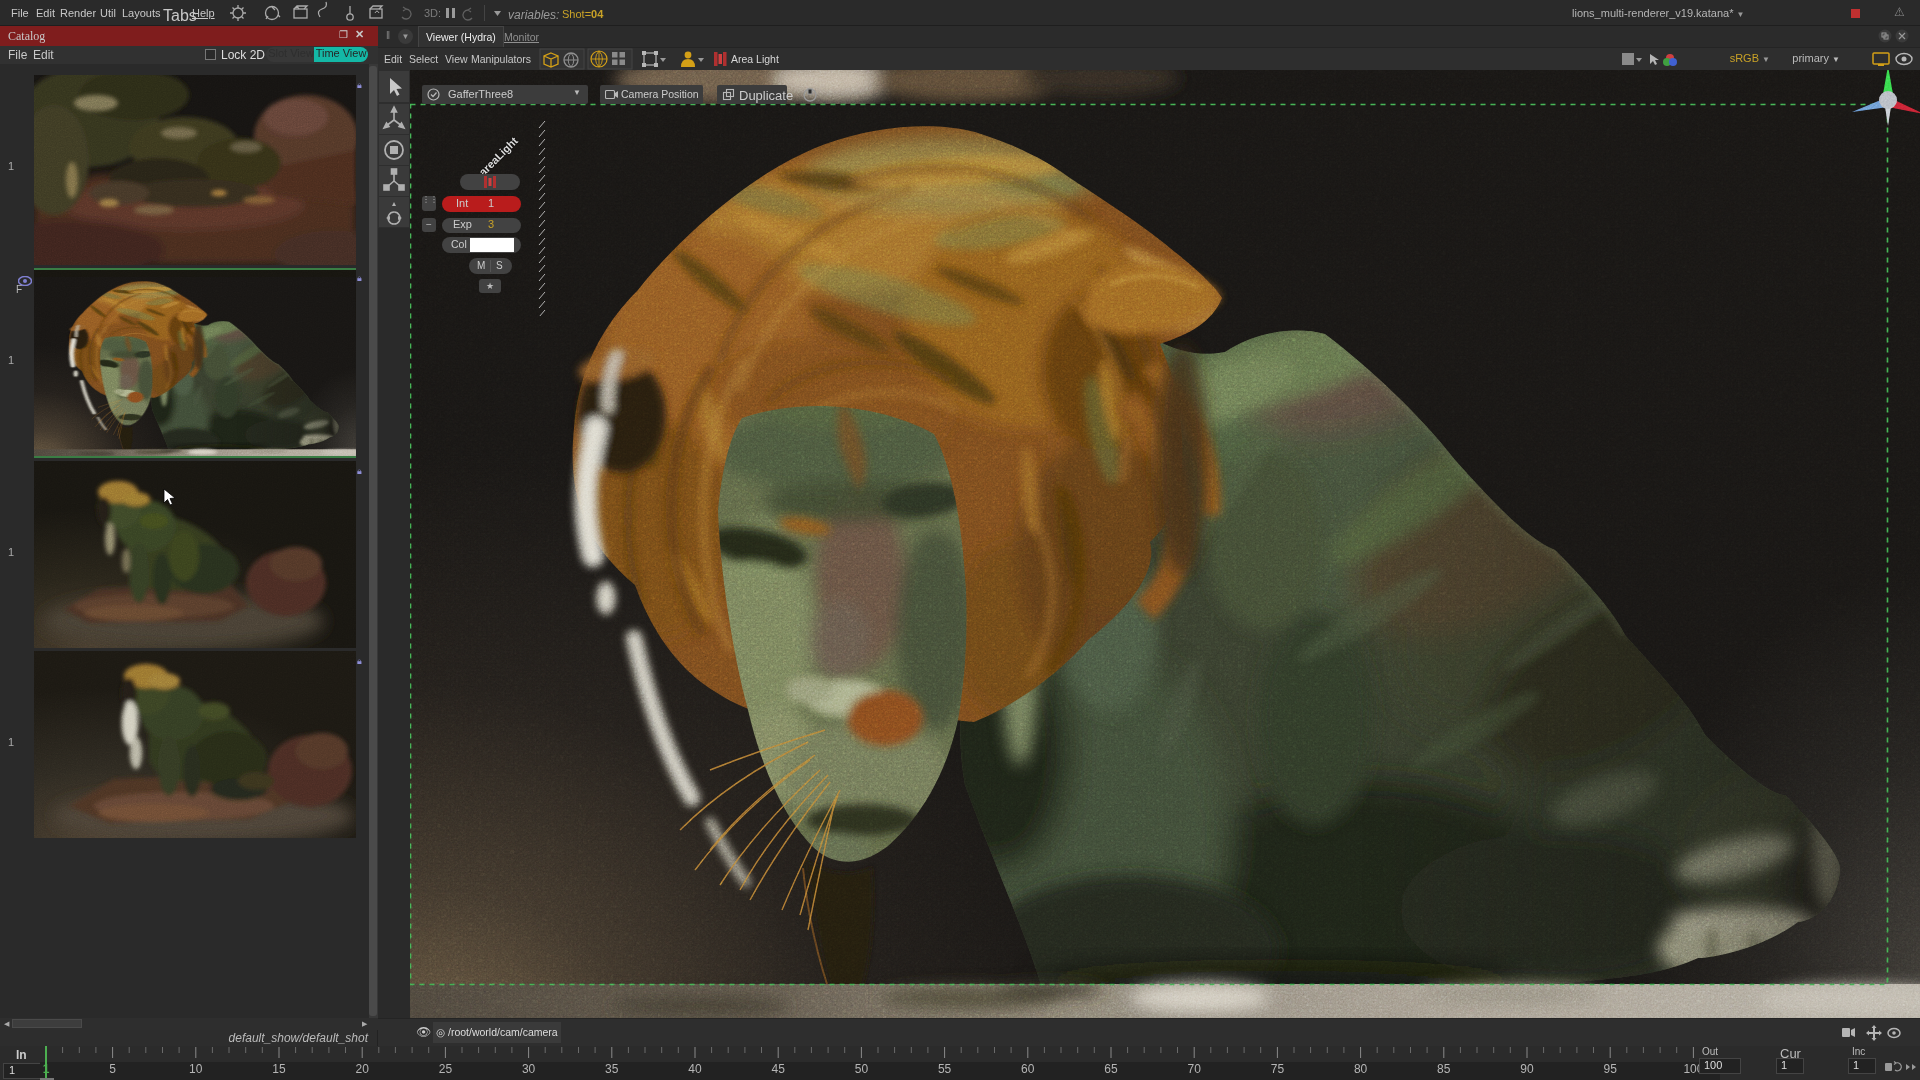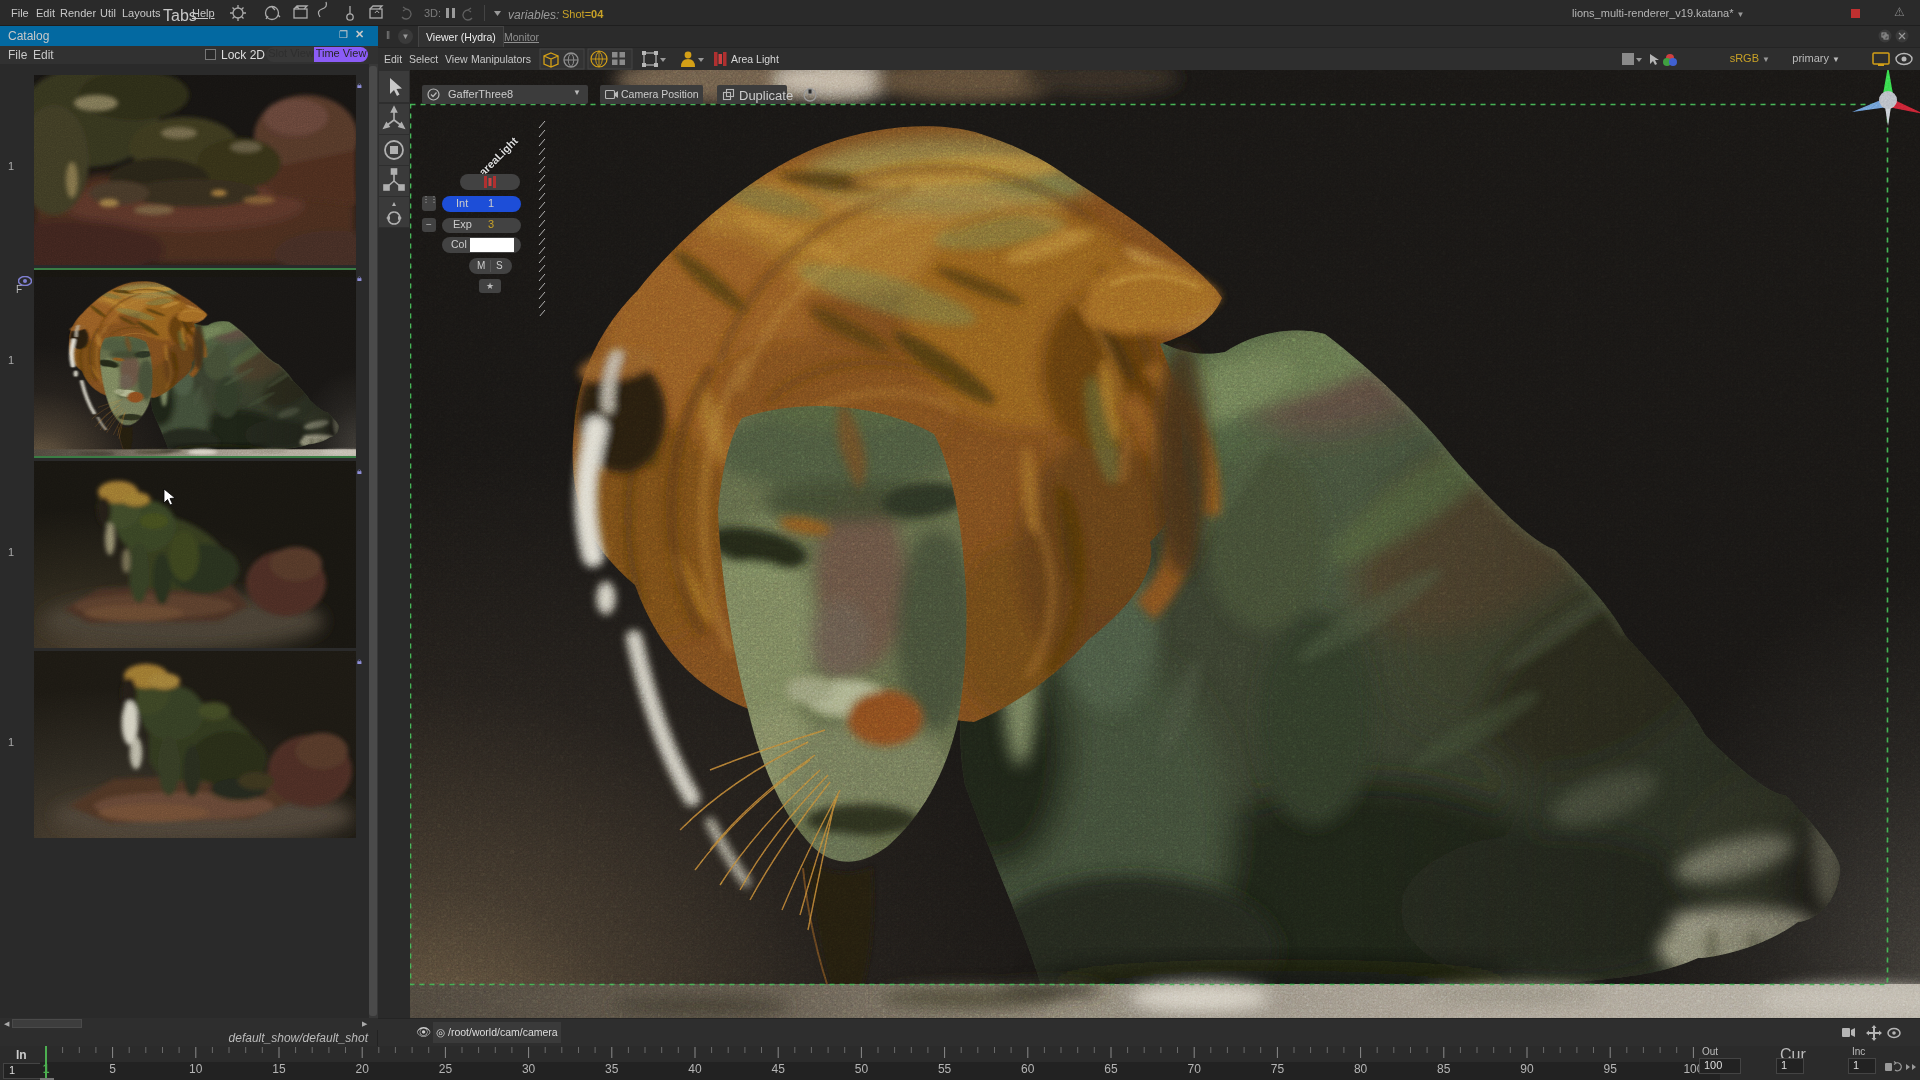--- a/index.html
+++ b/index.html
@@ -57,32 +57,32 @@
     </svg>
   </div>
   <div class="abs" style="left:508px;top:8px;color:#9a9a9a;font-size:12px;font-style:italic;">variables:</div>
   <div class="abs" style="left:562px;top:8px;color:#c9a227;font-size:11px;">Shot=<b>04</b></div>
   <div class="abs" style="left:1572px;top:7px;color:#b5b5b5;font-size:11px;">lions_multi-renderer_v19.katana* <span style="font-size:8px;color:#999;">▼</span></div>
   <div class="abs" style="left:1851px;top:9px;width:9px;height:9px;background:#c03030;"></div>
   <div class="abs" style="left:1894px;top:5px;color:#8a8a8a;font-size:12px;">⚠</div>
 </div>
 
 <div class="abs" id="catalog" style="left:0;top:26px;width:378px;height:1020px;background:#2d2d2d;border-right:1px solid #222;">
-  <div class="abs" style="left:0;top:0;width:378px;height:20px;background:#0369a1;">
+  <div class="abs" style="left:0;top:0;width:378px;height:20px;background:#7f1d1d;font-family:Liberation Serif, serif;">
     <span class="abs txt" style="left:8px;top:3px;">Catalog</span>
     <span class="abs" style="left:339px;top:3px;color:#ccc;font-size:10px;">❐</span>
     <span class="abs" style="left:355px;top:2px;color:#c8c8c8;font-size:11px;font-weight:bold;">✕</span>
   </div>
   <div class="abs" style="left:0;top:20px;width:378px;height:18px;background:#313131;">
     <span class="abs txt" style="left:8px;top:2px;">File</span>
     <span class="abs txt" style="left:33px;top:2px;">Edit</span>
     <span class="abs" style="left:205px;top:3px;width:11px;height:11px;border:1px solid #777;background:#2a2a2a;"></span>
     <span class="abs txt" style="left:221px;top:2px;color:#ddd;">Lock 2D</span>
     <span class="abs" style="left:266px;top:1px;width:50px;height:15px;background:#383838;border-radius:8px 0 0 8px;color:#2e2e2e;font-size:11px;text-align:center;">Slot View</span>
-    <span class="abs" style="left:314px;top:1px;width:54px;height:15px;background:#8b5cf6;border-radius:0 8px 8px 0;color:#262626;font-size:11px;text-align:center;">Time View</span>
+    <span class="abs" style="left:314px;top:1px;width:54px;height:15px;background:#14b8a6;border-radius:0 8px 8px 0;color:#262626;font-size:11px;text-align:center;">Time View</span>
   </div>
 
   <div class="abs" id="cat-content" style="left:0;top:38px;width:378px;height:954px;background:#2a2a2a;">
 
   <div class="abs" style="left:368px;top:0px;width:10px;height:954px;background:#383838;border-left:1px solid #2a2a2a;"></div>
   <div class="abs" style="left:369px;top:2px;width:8px;height:950px;background:#4a4a4a;border-radius:3px;"></div>
 
   <div class="abs" style="left:8px;top:96px;color:#aaa;font-size:11px;">1</div>
   <div class="abs" style="left:8px;top:290px;color:#aaa;font-size:11px;">1</div>
   <div class="abs" style="left:8px;top:482px;color:#aaa;font-size:11px;">1</div>
@@ -673,21 +673,21 @@
 
   <div class="abs" style="left:107px;top:140px;color:#ddd;font-size:11px;font-weight:bold;transform:rotate(-45deg);transform-origin:left bottom;text-shadow:0 0 2px #000;">areaLight</div>
   <div class="abs" style="left:82px;top:148px;width:60px;height:16px;background:#424242;border-radius:8px;">
     <svg class="abs" style="left:23px;top:2px;" width="14" height="12">
         <rect x="1" y="0" width="3" height="12" fill="#b03030"></rect>
         <rect x="5.5" y="2" width="3" height="8" fill="#d04040"></rect>
         <rect x="10" y="0" width="3" height="12" fill="#b03030"></rect>
       </svg>
   </div>
   <div class="abs" style="left:44px;top:170px;width:14px;height:15px;background:#424242;border-radius:3px;color:#bbb;font-size:8px;text-align:center;line-height:7px;">⋮⋮</div>
-  <div class="abs" style="left:64px;top:170px;width:79px;height:16px;background:#1d4ed8;border-radius:8px;color:#ccc;font-size:11px;">
+  <div class="abs" style="left:64px;top:170px;width:79px;height:16px;background:#b91c1c;border-radius:8px;color:#ccc;font-size:11px;">
     <span class="abs" style="left:14px;top:1px;">Int</span>
       <span class="abs" style="left:46px;top:1px;">1</span>
   </div>
   <div class="abs" style="left:44px;top:192px;width:14px;height:14px;background:#424242;border-radius:3px;color:#bbb;font-size:10px;text-align:center;line-height:13px;">−</div>
   <div class="abs" style="left:64px;top:192px;width:79px;height:15px;background:#424242;border-radius:8px;color:#ccc;font-size:11px;">
     <span class="abs" style="left:11px;top:0px;">Exp</span>
       <span class="abs" style="left:46px;top:0px;color:#c9a227;">3</span>
   </div>
   <div class="abs" style="left:64px;top:211px;width:79px;height:16px;background:#424242;border-radius:8px;color:#ccc;font-size:11px;">
     <span class="abs" style="left:9px;top:1px;font-size:10.5px;">Col</span>
@@ -870,21 +870,21 @@
         <line x1="1660.1" y1="1" x2="1660.1" y2="7" stroke="#6a6a6a"></line>
         <line x1="1676.7" y1="1" x2="1676.7" y2="7" stroke="#6a6a6a"></line>
         <line x1="1693.4" y1="1" x2="1693.4" y2="12" stroke="#8a8a8a"></line>
         <text x="1693.4" y="27" fill="#b5b5b5" font-size="12" text-anchor="middle">100</text>
     <line x1="46" y1="0" x2="46" y2="32" stroke="#4caf50" stroke-width="2"></line>
     <text x="46" y="27" fill="#4caf50" font-size="12" text-anchor="middle" font-weight="bold">1</text>
     <rect x="40" y="32" width="14" height="2" fill="#777"></rect>
   </svg></div>
   <span class="abs" style="left:1702px;top:0px;color:#bbb;font-size:10px;">Out</span>
   <span class="abs" style="left:1699px;top:12px;width:42px;height:16px;background:#222;border:1px solid #444;color:#ddd;font-size:11px;padding-left:4px;">100</span>
-  <span class="abs" style="left:1780px;top:0px;color:#bbb;font-size:16px;">Cur</span>
+  <span class="abs" style="left:1780px;top:0px;color:#bbb;font-size:13px;">Cur</span>
   <span class="abs" style="left:1776px;top:12px;width:28px;height:16px;background:#222;border:1px solid #444;color:#ddd;font-size:11px;padding-left:4px;">1</span>
   <span class="abs" style="left:1852px;top:0px;color:#bbb;font-size:10px;">Inc</span>
   <span class="abs" style="left:1848px;top:12px;width:28px;height:16px;background:#222;border:1px solid #444;color:#ddd;font-size:11px;padding-left:4px;">1</span>
   <span class="abs" style="left:1884px;top:13px;width:34px;height:16px;"><svg width="34" height="16">
         <g fill="#999">
           <rect x="1" y="4" width="7" height="8" rx="1"></rect>
           <path d="M12,4 a4,4 0 1 1 -1,7 M12,4 l-2,-1.5 M12,4 l-2,1.5" fill="none" stroke="#999" stroke-width="1.2"></path>
           <path d="M22,5 l4,3 l-4,3 Z M28,5 l4,3 l-4,3 Z"></path>
         </g>
       </svg></span>

